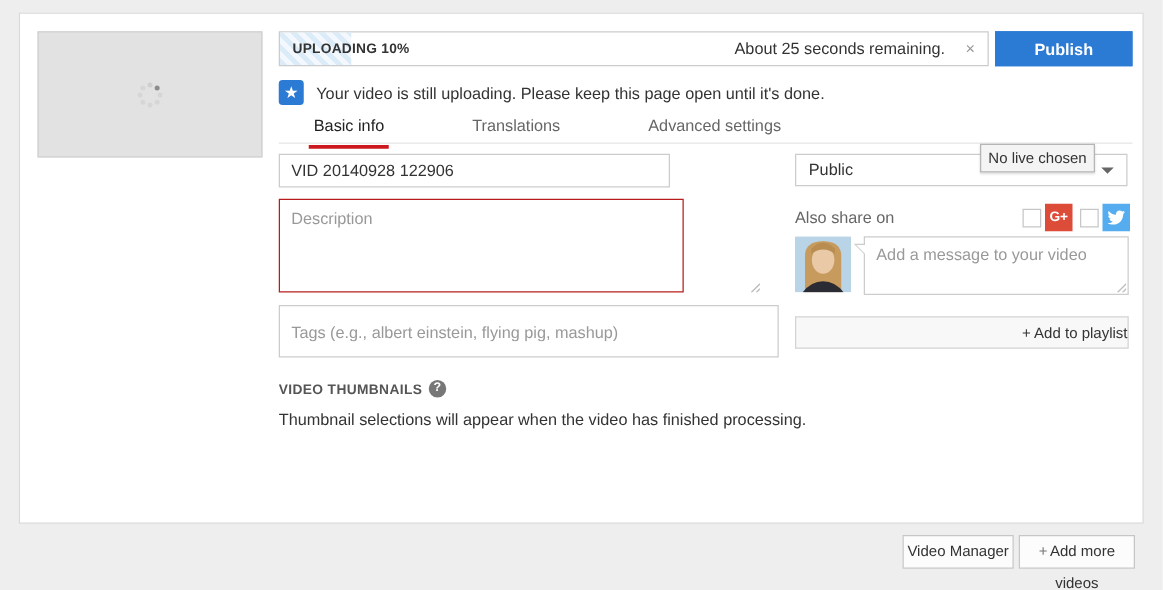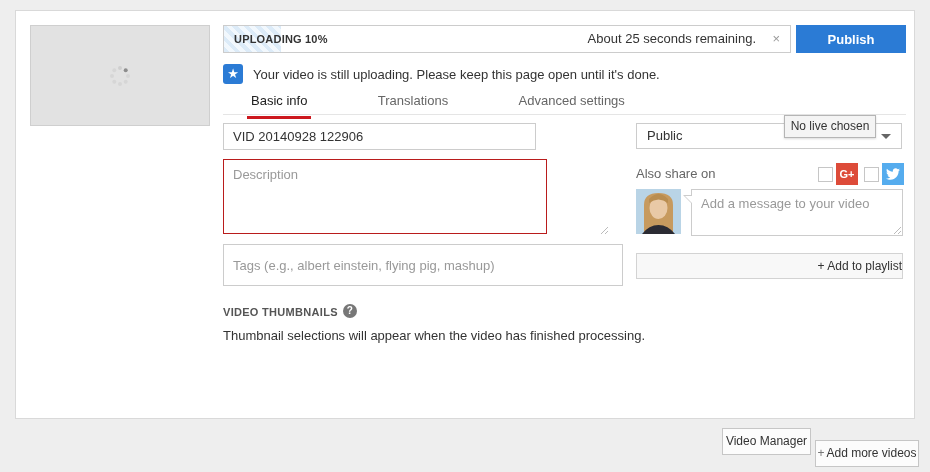--- a/index.html
+++ b/index.html
@@ -79,21 +79,21 @@
   .bubble-point:after { content:""; position:absolute; left:-7px; top:-8px; width:0; height:0;
       border-top:7px solid #fff; border-left:7px solid transparent; }
 
   .playlist-btn { position:absolute; left:620px; top:242px; width:267px; height:26px; background:#f8f8f8; border:1px solid #d3d3d3;
       font-size:12px; color:#333; text-align:right; line-height:24px; padding-left:12px; cursor:pointer; }
 
   
   .footer-btn { position:absolute; height:27px; background:#fcfcfc; border:1px solid #c6c6c6; font-size:12px; color:#333;
       text-align:center; line-height:25px; cursor:pointer; font-family:"Liberation Sans",sans-serif; }
   .vm-btn { left:722px; top:428px; width:89px; }
-  .amv-btn { left:815px; top:428px; width:104px; color:#333;margin-top:12px; }
+  .amv-btn { left:815px; top:428px; width:93px; color:#333; }
   .amv-btn .plus { color:#777; margin-right:2px; }
 </style>
 </head>
 <body>
 
 <div class="page">
   <div class="card">
 
     <div class="thumb-box">
       <svg class="spinner" viewBox="0 0 24 24">

